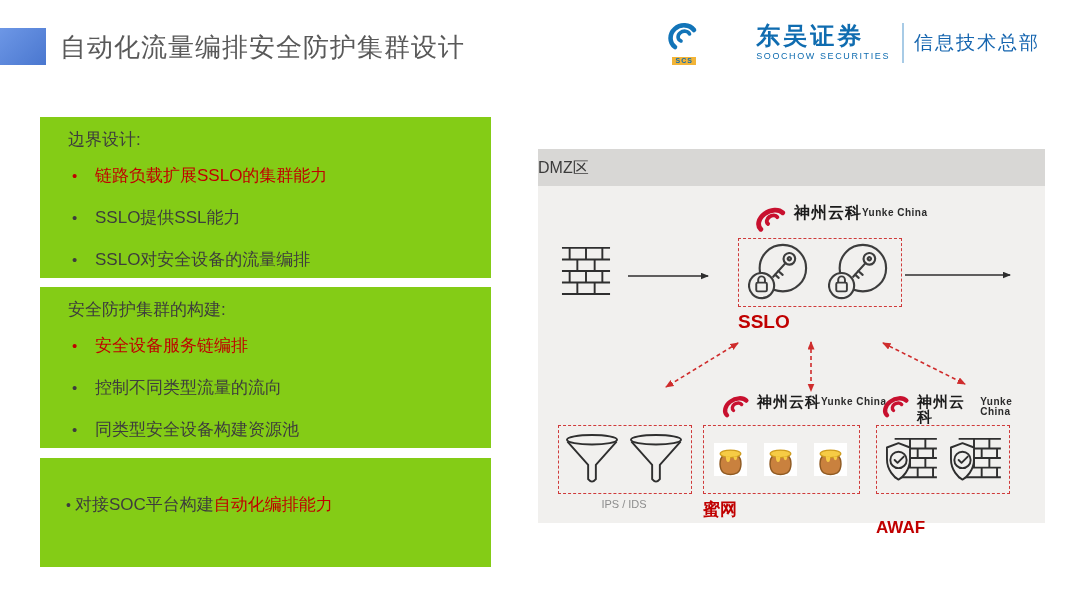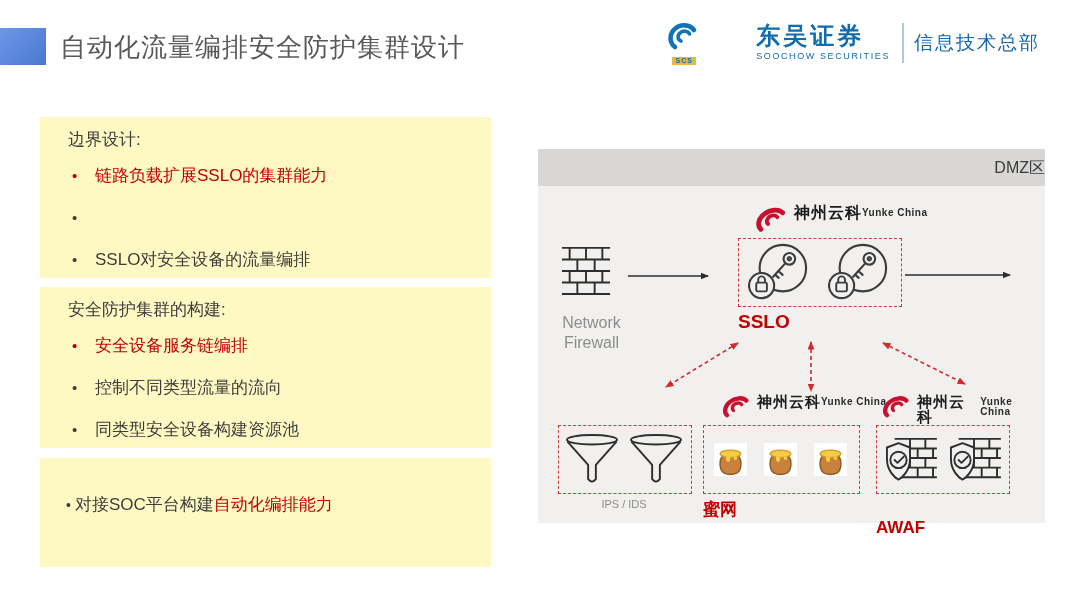--- a/index.html
+++ b/index.html
@@ -15,37 +15,37 @@
   .org{position:absolute;right:40px;top:20px;display:flex;align-items:center;}
   .org-mark{display:flex;flex-direction:column;align-items:center;margin-right:7px;}
   .org-badge{margin-top:1px;background:#f2b437;color:#0f6cb0;font-size:7px;font-weight:bold;
     line-height:8px;padding:0 3px;letter-spacing:1px;}
   .org-names{display:flex;flex-direction:column;line-height:1;margin-left:47px;}
   .org-name{font-size:24px;font-weight:bold;color:#0f6cb0;letter-spacing:3px;}
   .org-name-en{font-size:9px;color:#0f6cb0;letter-spacing:1.6px;margin-top:4px;}
   .org-divider{width:2px;height:40px;background:#a8cbe6;margin:0 10px 0 12px;}
   .org-dept{font-size:19px;color:#1565af;letter-spacing:2px;}
   
-  .lpanel{position:absolute;left:40px;width:451px;background:#fef9c3;}
+  .lpanel{position:absolute;left:40px;width:451px;background:#84cc16;}
   .lpanel .hd{margin:0;padding:11px 0 0 28px;font-size:17px;color:#3d3d3d;font-weight:400;}
   .lpanel ul{list-style:none;margin:12px 0 0 0;padding:0 0 0 32px;}
   .lpanel li{display:flex;line-height:25px;margin-bottom:17px;font-size:17px;color:#3d3d3d;}
   .lpanel li .mk{width:23px;flex:none;font-size:15px;}
   .lpanel li.em{color:#c00000;}
   .lpanel li.em .mk{color:#c00000;}
   .em-text{color:#c00000;}
   #panel-1{top:117px;height:161px;}
   #panel-2{top:287px;height:161px;}
   #panel-3{top:458px;height:109px;}
   #panel-3 .single{margin:34px 0 0 26px;font-size:17px;color:#3d3d3d;line-height:25px;}
   #panel-3 .single .mk{font-size:14px;margin-right:4px;}
   
   .diagram{position:absolute;left:538px;top:149px;width:507px;height:374px;background:#f1f0ee;}
   .dmz-bar{position:absolute;left:0;top:0;width:100%;height:37px;background:#d8d7d5;
-    text-align:right;line-height:37px;font-size:16px;color:#3b3b3b;}
+    text-align:left;line-height:37px;font-size:16px;color:#3b3b3b;}
   .abs{position:absolute;}
   .gray-label{color:#8d8d8d;font-size:16px;text-align:center;line-height:1.25;}
   .red-label{color:#c00000;font-size:17px;font-weight:600;}
   .dash-box{position:absolute;border:1px dashed #cf3a3a;}
   .vendor{position:absolute;display:flex;align-items:flex-start;}
   .vendor .vtxt{display:flex;flex-direction:row;line-height:1;margin-left:5px;margin-top:2px;}
   .vendor .vname{font-size:16px;font-weight:bold;color:#1b1b1b;letter-spacing:1px;}
   .vendor .vsub{font-size:10px;font-weight:bold;color:#2b2b2b;margin-top:3px;letter-spacing:.5px;}
   .vendor.small .vname{font-size:15px;}
   .icon-row{position:absolute;display:flex;align-items:center;justify-content:center;}
@@ -77,20 +77,21 @@
 
 <div class="lpanel" id="panel-1">
   <p class="hd">边界设计:</p>
   <ul>
     <li class="em">
         <span class="mk">•</span>
         <span>链路负载扩展SSLO的集群能力</span>
       </li>
     <li>
         <span class="mk">•</span>
+        <span>SSLO提供SSL能力</span>
       </li>
     <li>
         <span class="mk">•</span>
         <span>SSLO对安全设备的流量编排</span>
       </li>
   </ul>
 </div>
 
 <div class="lpanel" id="panel-2">
   <p class="hd">安全防护集群的构建:</p>
@@ -152,24 +153,20 @@
         <line x1="18" y1="15" x2="18" y2="27"></line>
           <line x1="36" y1="15" x2="36" y2="27"></line>
         <line x1="10" y1="27" x2="10" y2="39"></line>
           <line x1="27" y1="27" x2="27" y2="39"></line>
           <line x1="44" y1="27" x2="44" y2="39"></line>
         <line x1="18" y1="39" x2="18" y2="51"></line>
           <line x1="36" y1="39" x2="36" y2="51"></line>
       </g>
     </svg>
   </span>
-  <div class="abs gray-label" style="left:6px;top:164px;width:95px;">
-    <div>Network</div>
-    <div>Firewall</div>
-  </div>
 
   <div class="vendor" style="left:216px;top:54px;">
     <span>
       <svg width="35" height="35" viewBox="0 0 36 36">
         <path d="M7,27 A14,10 -28 1 1 29.5,10" fill="none" stroke="#c8102e" stroke-width="5" stroke-linecap="round"></path>
         <path d="M14.5,21.5 A6,4.5 -28 1 1 24,14.5" fill="none" stroke="#c8102e" stroke-width="4" stroke-linecap="round"></path>
       </svg>
     </span>
     <span class="vtxt">
       <span class="vname">神州云科</span>

